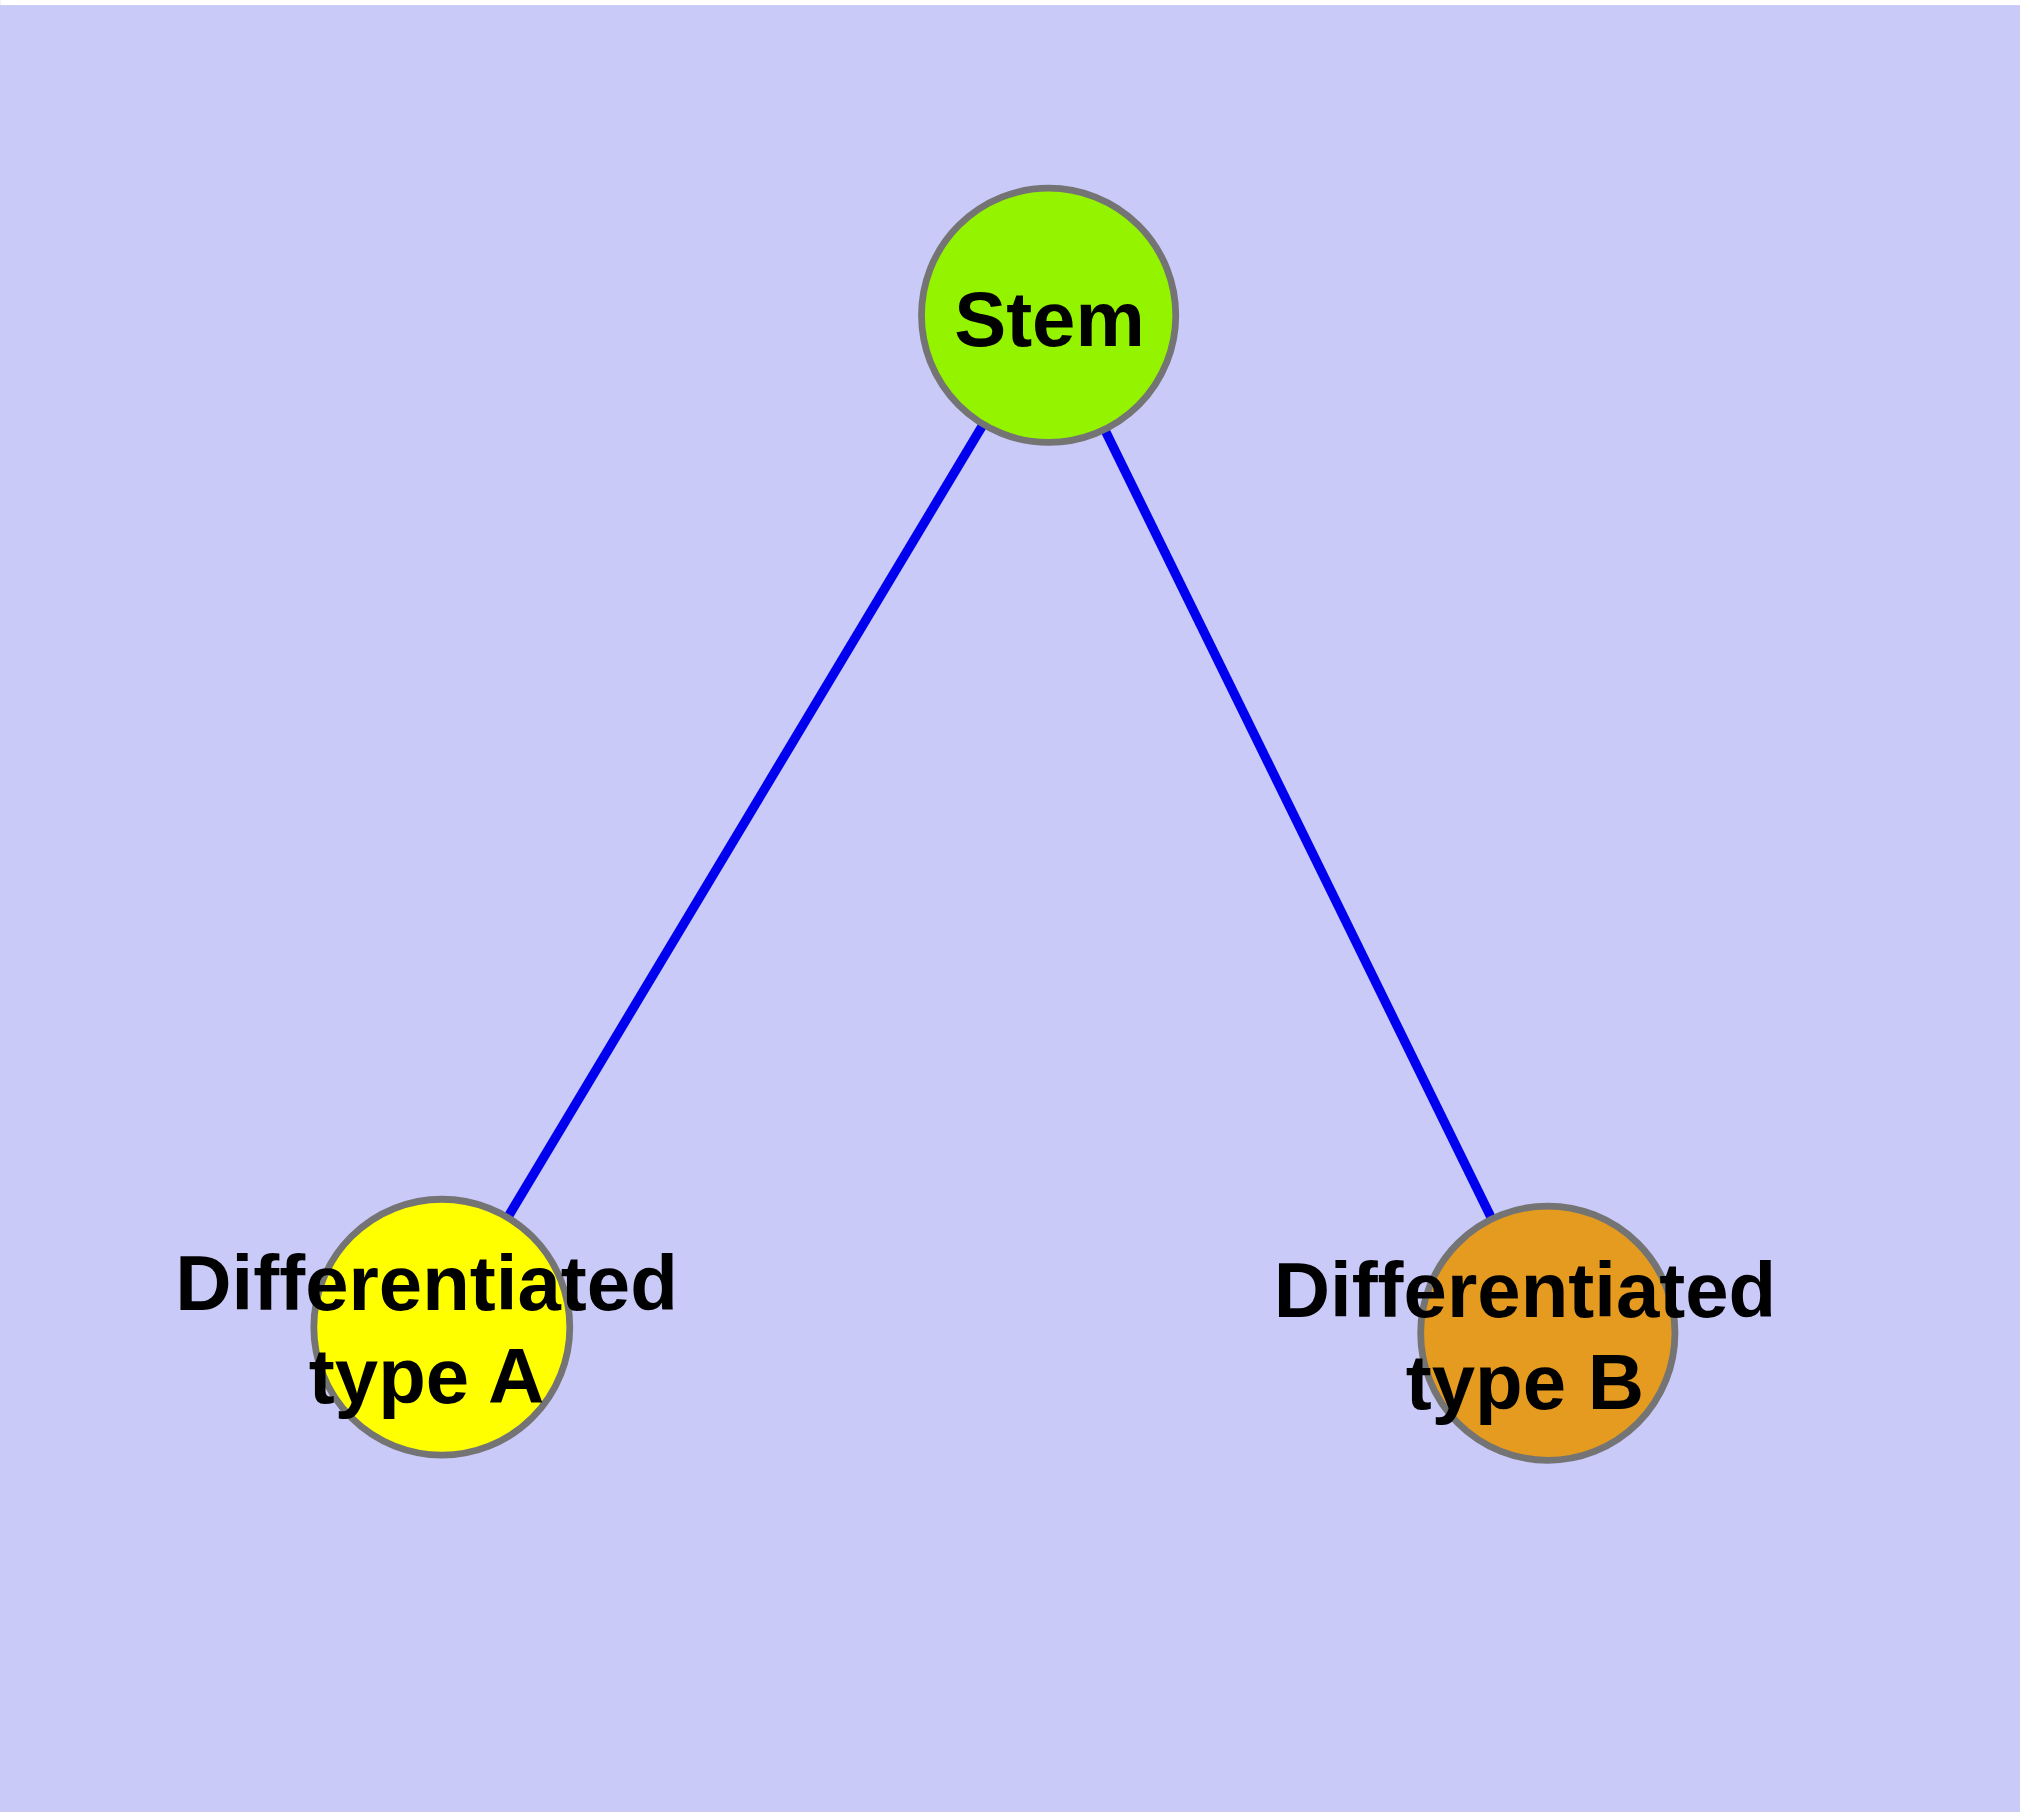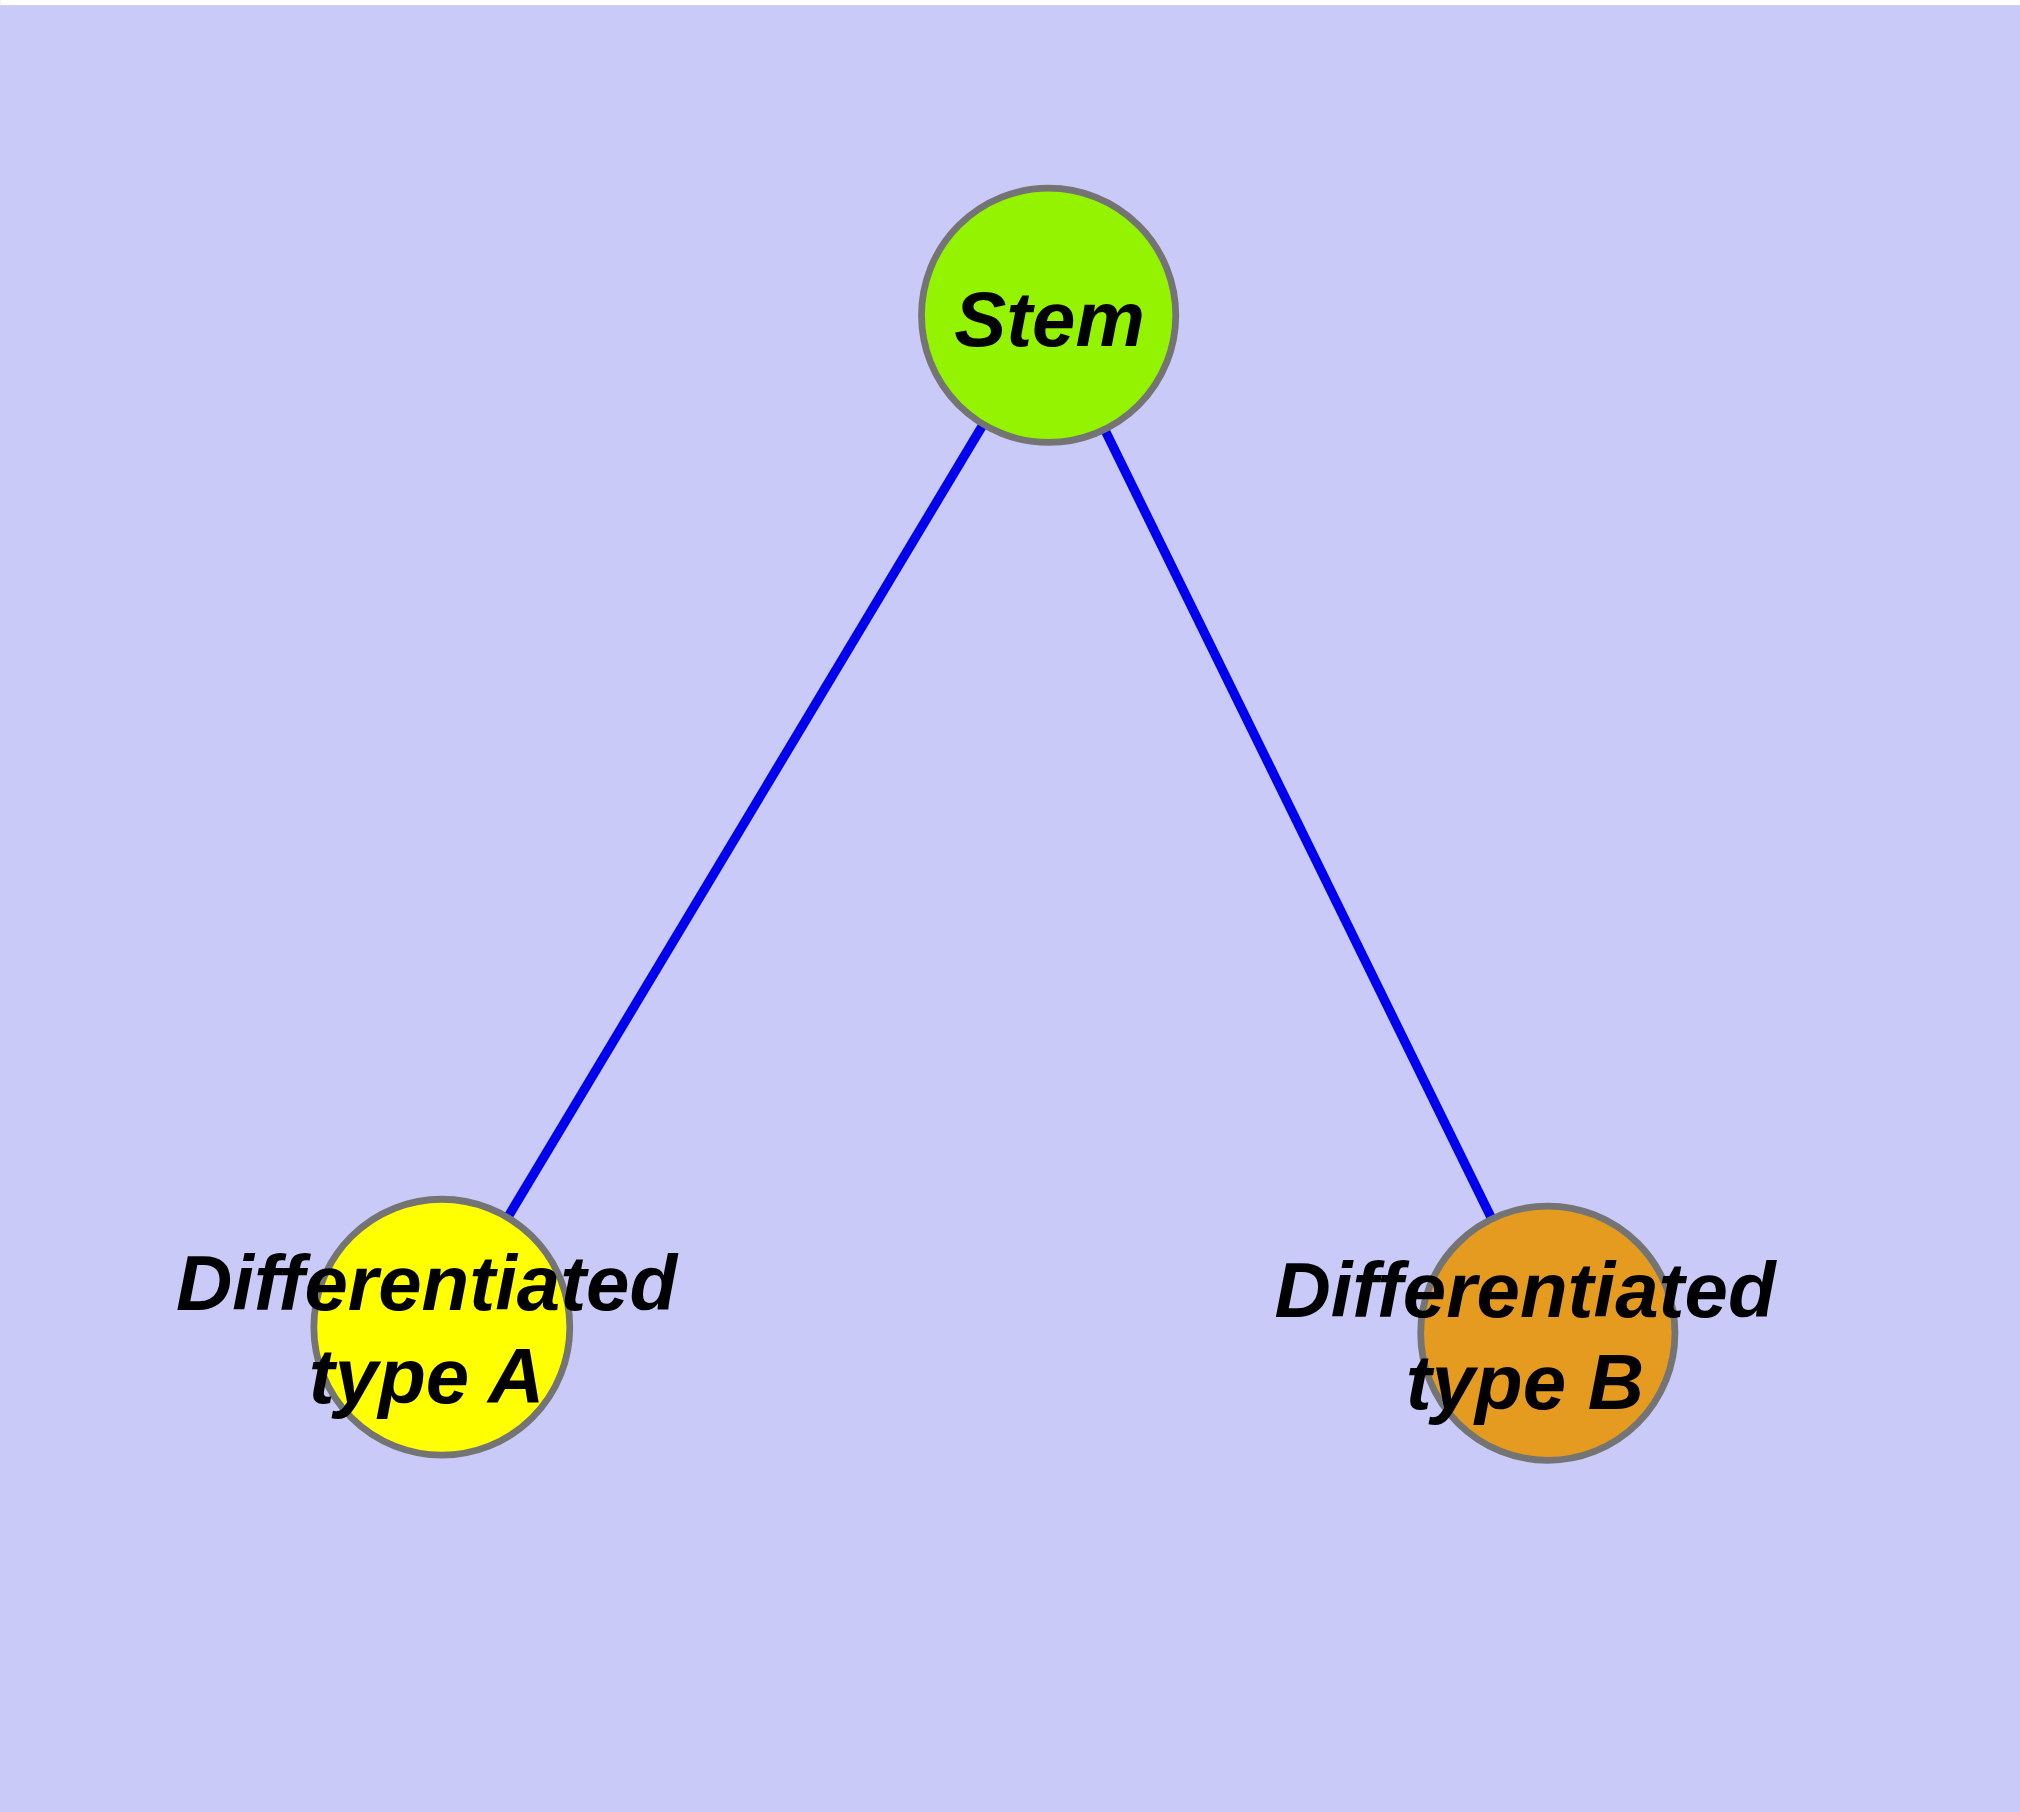--- a/index.html
+++ b/index.html
@@ -6,21 +6,20 @@
     margin: 0;
     padding: 0;
     width: 2021px;
     height: 1812px;
     overflow: hidden;
   }
   .canvas-wrap {
     position: relative;
     width: 1651px;
     height: 1812px;
-    font-style: italic;
   }
   svg.graph {
     display: block;
     width: 2021px;
     height: 1812px;
   }
   svg.graph text {
     font-family: "Liberation Sans", sans-serif;
     font-weight: bold;
     font-size: 92px;

